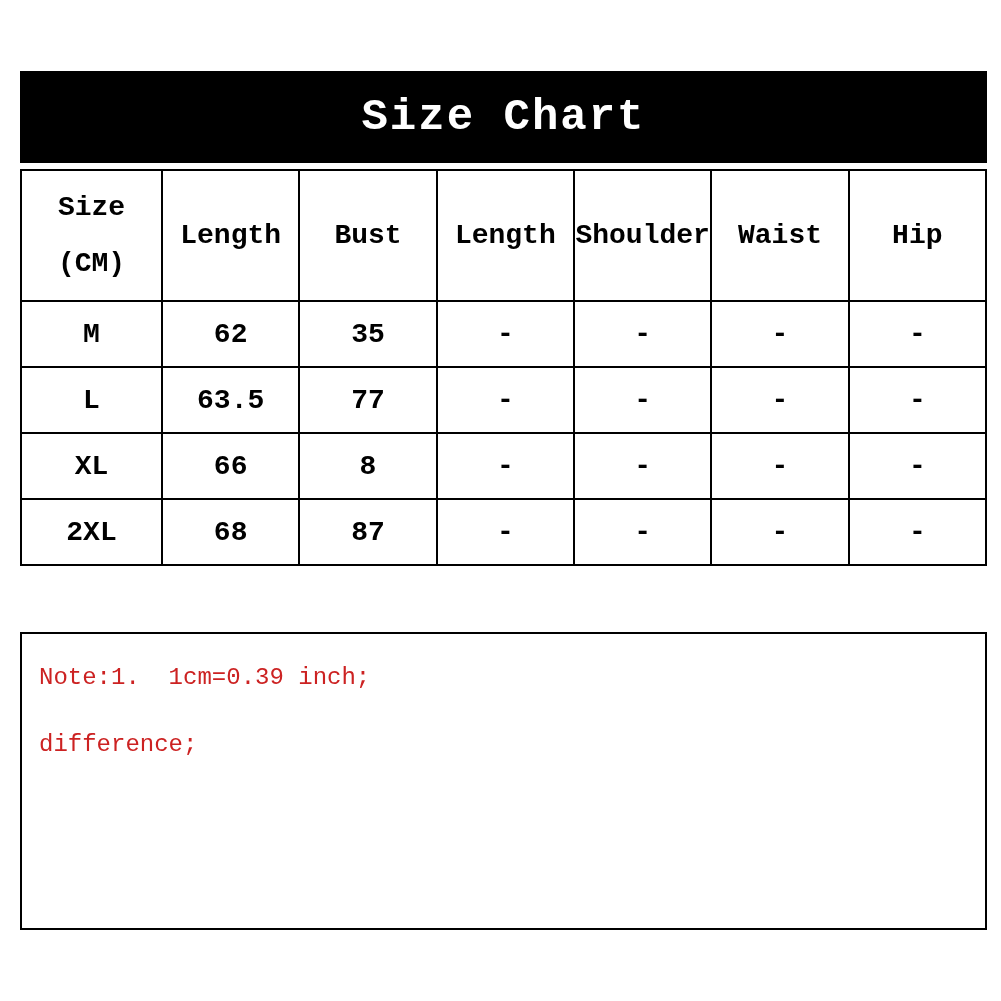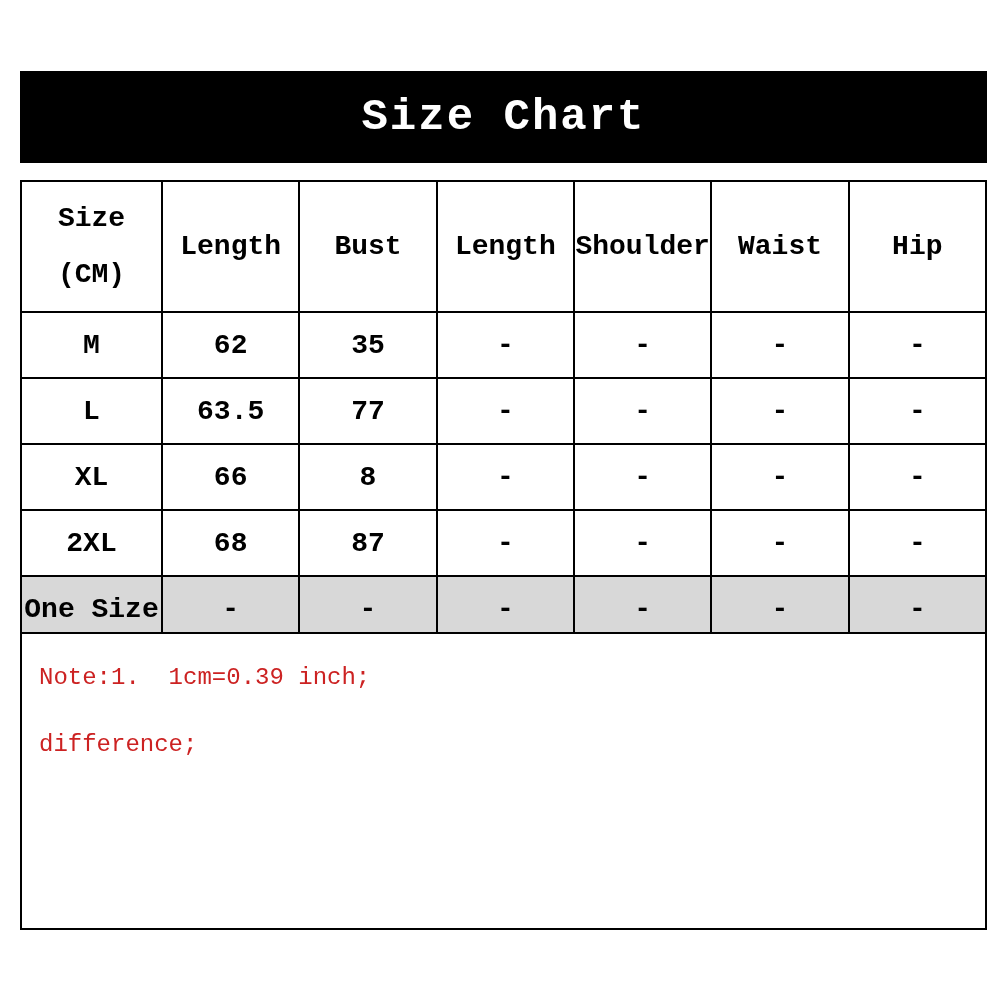--- a/index.html
+++ b/index.html
@@ -16,21 +16,21 @@
     position: absolute; left: 20px; top: 71px; width: 967px; height: 92px;
     background: #000000;
     display: flex; align-items: center; justify-content: center;
   }
   .title-text {
     color: #ffffff; font-size: 44px; font-weight: bold; letter-spacing: 2px;
     white-space: pre;
   }
 
   table.size-table {
-    position: absolute; left: 20px; top: 180px; width: 967px;
+    position: absolute; left: 20px; top: 169px; width: 967px;
     border-collapse: collapse; table-layout: fixed;
     font-size: 28px; font-weight: bold;
   }
   table.size-table col.first-col { width: 141px; }
   table.size-table th, table.size-table td {
     border: 2px solid #000000;
     text-align: center; vertical-align: middle;
     overflow: visible; white-space: nowrap;
     background: #ffffff;
   }
@@ -116,29 +116,20 @@
       </tr>
       <tr>
         <th>2XL</th>
         <td>68</td>
         <td>87</td>
         <td>-</td>
         <td>-</td>
         <td>-</td>
         <td>-</td>
       </tr>
-      <tr class="highlight">
-        <th>One Size</th>
-        <td>-</td>
-        <td>-</td>
-        <td>-</td>
-        <td>-</td>
-        <td>-</td>
-        <td>-</td>
-      </tr>
     </tbody>
   </table>
 
   <div class="notes-box">
     <div class="note-line">Note:1.  1cm=0.39 inch;</div>
     <div class="note-line">difference;</div>
   </div>
 
 </div>
 

